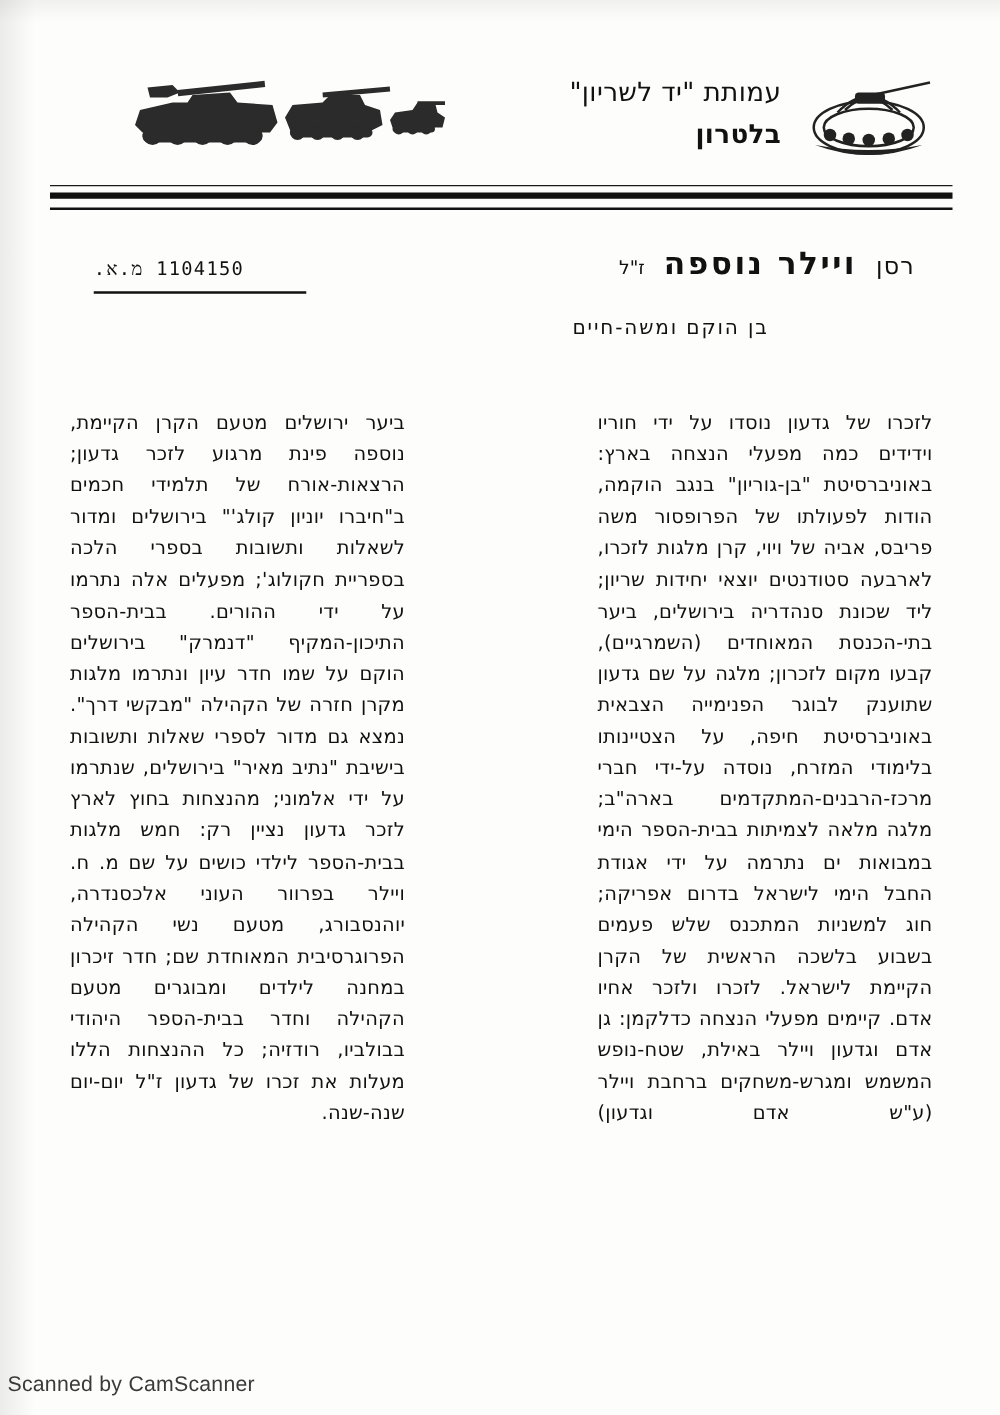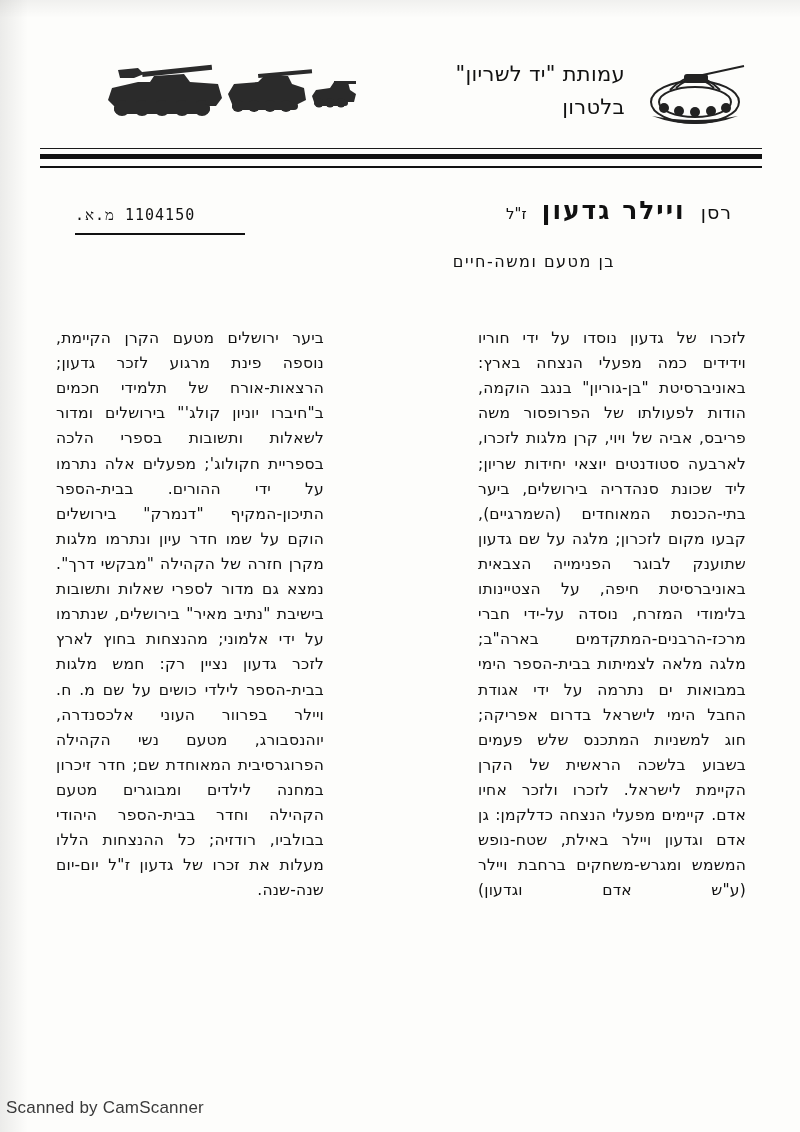--- a/index.html
+++ b/index.html
@@ -40,20 +40,21 @@
     text-align: right;
     direction: rtl;
     font-family: "DejaVu Sans", sans-serif;
     font-size: 21px;
     line-height: 1.55;
     color: #111;
     letter-spacing: 0.3px;
   }
   .org-title .line2 {
     display: block;
+    font-weight: bold;
   }
 
   
   .convoy {
     position: absolute;
     left: 58px;
     top: 18px;
     width: 260px;
     height: 78px;
   }
@@ -268,31 +269,31 @@
     </div>
   </div>
 
   <div class="rule-thin r1"></div>
   <div class="rule-thick r2"></div>
   <div class="rule-thin r3"></div>
 
   <div class="title-row">
     <div class="name-block">
       <span class="rank">רסן</span>
-      <span class="fullname">ויילר גדעון</span>
+      <span class="fullname">ויילר נוספה</span>
       <span class="zl">ז"ל</span>
     </div>
     <div class="id-block">
       <span>1104150</span>
       <span>מ.א.</span>
     </div>
     <div class="underline-short"></div>
   </div>
 
-  <div class="parents">בן מטעם ומשה-חיים</div>
+  <div class="parents">בן הוקם ומשה-חיים</div>
 
   <div class="columns">
     <div class="col">
       <p>לזכרו של גדעון נוסדו על ידי חוריו וידידים כמה מפעלי הנצחה בארץ: באוניברסיטת "בן-גוריון" בנגב הוקמה, הודות לפעולתו של הפרופסור משה פריבס, אביה של ויוי, קרן מלגות לזכרו, לארבעה סטודנטים יוצאי יחידות שריון; ליד שכונת סנהדריה בירושלים, ביער בתי-הכנסת המאוחדים (השמרגיים), קבעו מקום לזכרון; מלגה על שם גדעון שתוענק לבוגר הפנימייה הצבאית באוניברסיטת חיפה, על הצטיינותו בלימודי המזרח, נוסדה על-ידי חברי מרכז-הרבנים-המתקדמים בארה"ב; מלגה מלאה לצמיתות בבית-הספר הימי במבואות ים נתרמה על ידי אגודת החבל הימי לישראל בדרום אפריקה; חוג למשניות המתכנס שלש פעמים בשבוע בלשכה הראשית של הקרן הקיימת לישראל. לזכרו ולזכר אחיו אדם. קיימים מפעלי הנצחה כדלקמן: גן אדם וגדעון ויילר באילת, שטח-נופש המשמש ומגרש-משחקים ברחבת ויילר (ע"ש אדם וגדעון)</p>
     </div>
     <div class="col">
       <p>ביער ירושלים מטעם הקרן הקיימת, נוספה פינת מרגוע לזכר גדעון; הרצאות-אורח של תלמידי חכמים ב"חיברו יוניון קולג'" בירושלים ומדור לשאלות ותשובות בספרי הלכה בספריית חקולוג'; מפעלים אלה נתרמו על ידי ההורים. בבית-הספר התיכון-המקיף "דנמרק" בירושלים הוקם על שמו חדר עיון ונתרמו מלגות מקרן חזרה של הקהילה "מבקשי דרך". נמצא גם מדור לספרי שאלות ותשובות בישיבת "נתיב מאיר" בירושלים, שנתרמו על ידי אלמוני; מהנצחות בחוץ לארץ לזכר גדעון נציין רק: חמש מלגות בבית-הספר לילדי כושים על שם מ. ח. ויילר בפרוור העוני אלכסנדרה, יוהנסבורג, מטעם נשי הקהילה הפרוגרסיבית המאוחדת שם; חדר זיכרון במחנה לילדים ומבוגרים מטעם הקהילה וחדר בבית-הספר היהודי בבולביו, רודזיה; כל ההנצחות הללו מעלות את זכרו של גדעון ז"ל יום-יום שנה-שנה.</p>
     </div>
   </div>
 

